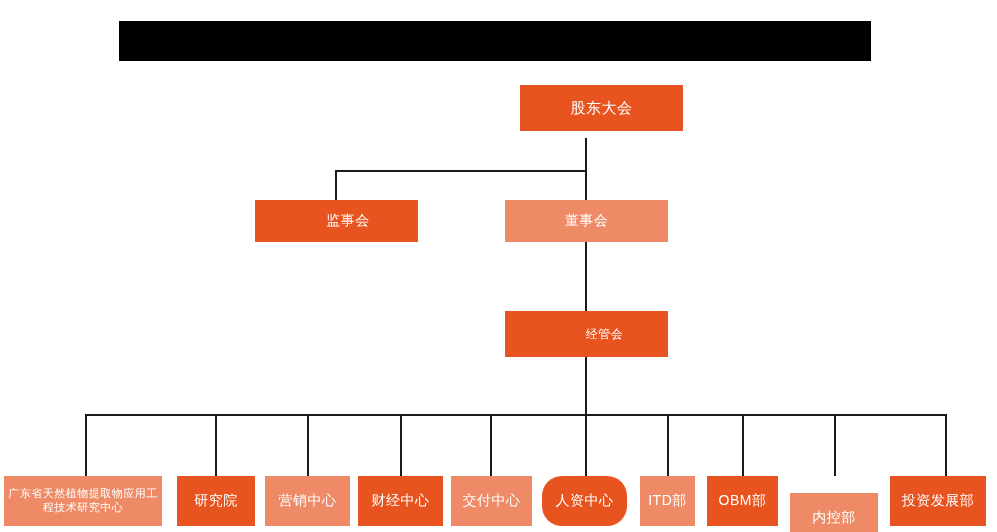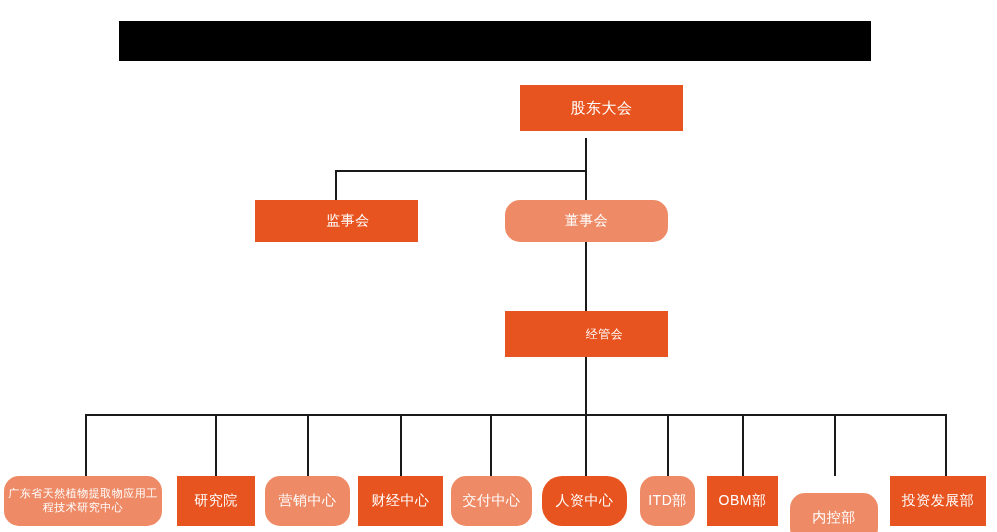--- a/index.html
+++ b/index.html
@@ -25,21 +25,21 @@
     display: flex;
     align-items: center;
     justify-content: center;
     text-align: center;
     color: #ffffff;
     line-height: 1.25;
     letter-spacing: 0.5px;
     z-index: 3;
   }
   .node.vivid   { background: #E8541F; }
-  .node.salmon  { background: #EE8B66; border-radius: 15px; }
+  .node.salmon  { background: #EE8B66; }
   .node .label {
     display: block;
     width: 100%;
     padding: 0 4px;
     box-sizing: border-box;
   }
   .connector {
     position: absolute;
     background: #1a1a1a;
     z-index: 1;

